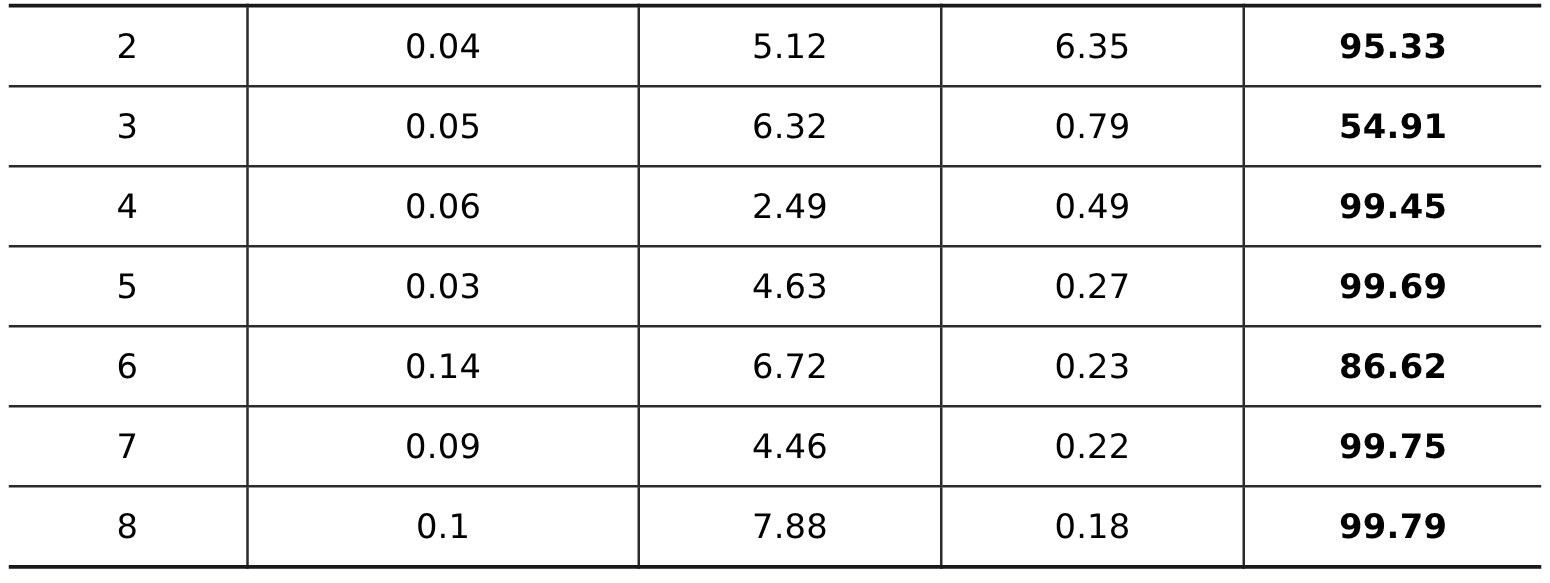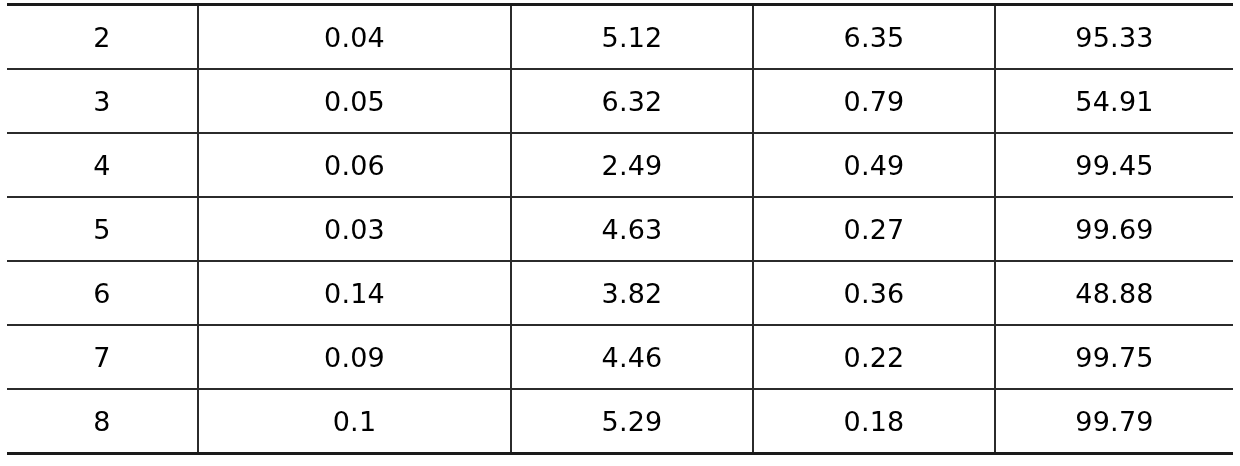--- a/index.html
+++ b/index.html
@@ -56,20 +56,21 @@
   }
 
   
   table.data-table tr:last-child td {
     border-bottom: none;
   }
 
   
   table.data-table td:last-child {
     border-right: none;
+    font-weight: bold;
   }
 
   
   col.c0 { width: 191px; }
   col.c1 { width: 313px; }
   col.c2 { width: 242px; }
   col.c3 { width: 242px; }
   col.c4 { width: 238px; }
 </style>
 </head>
@@ -116,37 +117,37 @@
           <td>5</td>
           <td>0.03</td>
           <td>4.63</td>
           <td>0.27</td>
           <td>99.69</td>
         </tr>
 
         <tr>
           <td>6</td>
           <td>0.14</td>
-          <td>3.82</td>
-          <td>0.36</td>
-          <td>48.88</td>
+          <td>6.72</td>
+          <td>0.23</td>
+          <td>86.62</td>
         </tr>
 
         <tr>
           <td>7</td>
           <td>0.09</td>
           <td>4.46</td>
           <td>0.22</td>
           <td>99.75</td>
         </tr>
 
         <tr>
           <td>8</td>
           <td>0.1</td>
-          <td>5.29</td>
+          <td>7.88</td>
           <td>0.18</td>
           <td>99.79</td>
         </tr>
 
       </tbody>
     </table>
   </div>
 
 </div>
 

